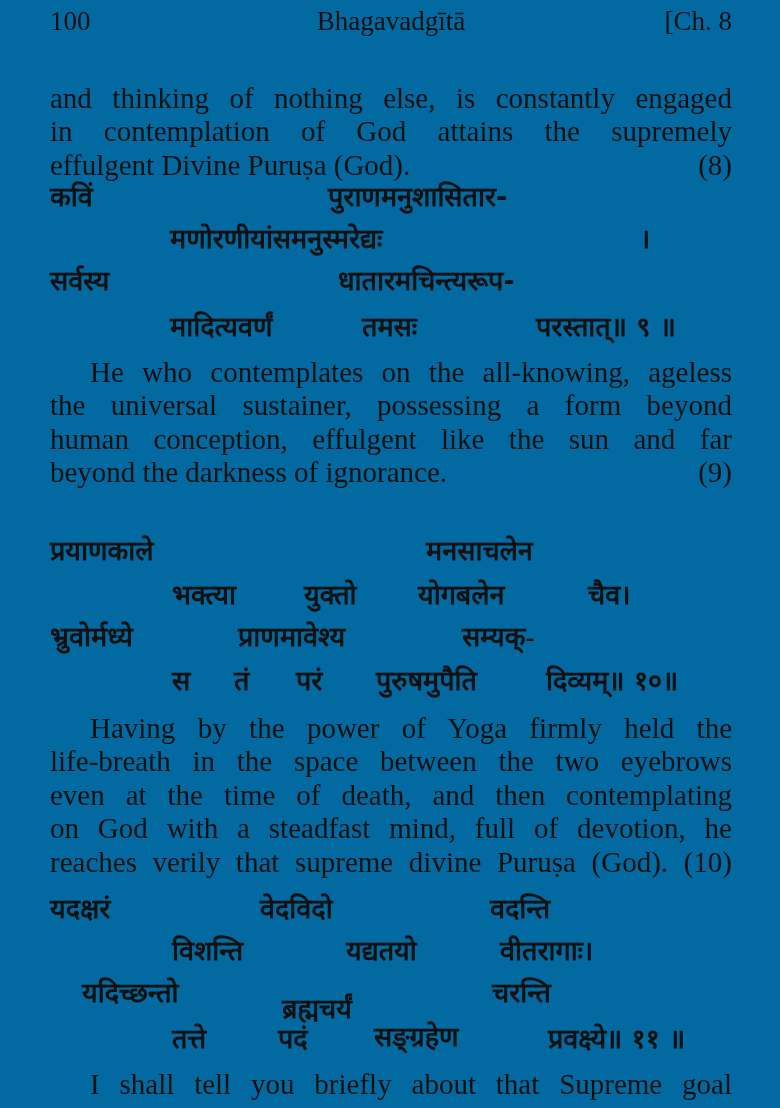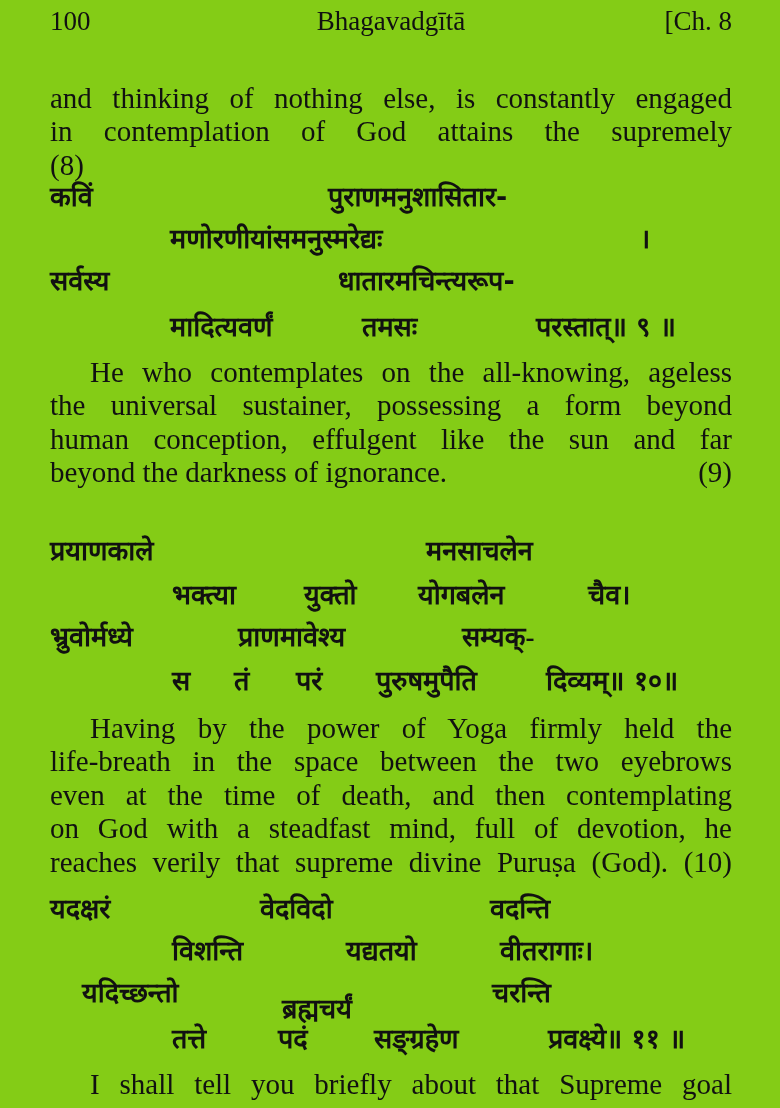--- a/index.html
+++ b/index.html
@@ -6,21 +6,21 @@
     body {
       width: 780px; height: 1108px;
       background: #ffffff;
       overflow: hidden;
       position: relative;
       color: #111111;
     }
     .page {
       position: absolute; left: 0; top: 0;
       width: 780px; height: 1108px;
-      background: #84cc16;
+      background: #0369a1;
     }
     .header {
       position: absolute; top: 6px; left: 50px; width: 682px; height: 34px;
       font-family: "Liberation Serif", serif;
       font-size: 27px;
     }
     .header .pg { position: absolute; left: 0; top: 0; }
     .header .title { position: absolute; left: 0; width: 100%; top: 0; text-align: center; }
     .header .ch { position: absolute; right: 0; top: 0; }
 
@@ -53,20 +53,21 @@
   <div class="header">
     <span class="pg">100</span>
     <span class="title">Bhagavadgītā</span>
     <span class="ch">[Ch. 8</span>
   </div>
 
   <div class="eng" style="top:82px;">
     <span class="line">and thinking of nothing else, is constantly engaged</span>
     <span class="line">in contemplation of God attains the supremely</span>
     <span class="line lastline">
+      <span>effulgent Divine Puruṣa (God).</span>
       <span>(8)</span>
     </span>
   </div>
 
   <div>
     <span class="skt" style="left:50px; top:180px;">कविं</span>
     <span class="skt" style="left:328px; top:180px;">पुराणमनुशासितार-</span>
     <span class="skt" style="left:170px; top:222px;">मणोरणीयांसमनुस्मरेद्यः</span>
     <span class="skt" style="left:640px; top:222px;">।</span>
     <span class="skt" style="left:50px; top:264px;">सर्वस्य</span>
@@ -116,21 +117,21 @@
     <span class="skt" style="left:260px; top:892px;">वेदविदो</span>
     <span class="skt" style="left:490px; top:892px;">वदन्ति</span>
     <span class="skt" style="left:172px; top:934px;">विशन्ति</span>
     <span class="skt" style="left:346px; top:934px;">यद्यतयो</span>
     <span class="skt" style="left:500px; top:934px;">वीतरागाः।</span>
     <span class="skt" style="left:50px; top:976px;margin-left:32px;">यदिच्छन्तो</span>
     <span class="skt" style="left:282px; top:976px;margin-top:16px;">ब्रह्मचर्यं</span>
     <span class="skt" style="left:492px; top:976px;">चरन्ति</span>
     <span class="skt" style="left:172px; top:1022px;">तत्ते</span>
     <span class="skt" style="left:278px; top:1022px;">पदं</span>
-    <span class="skt" style="left:374px; top:1022px;">सङ्ग्रहेण</span>
+    <span class="skt" style="left:374px; top:1022px;font-family:Liberation Mono, monospace;">सङ्ग्रहेण</span>
     <span class="skt" style="left:548px; top:1022px;">प्रवक्ष्ये॥ ११ ॥</span>
   </div>
 
   <div class="eng" style="top:1068px;">
     <span class="line indent">I shall tell you briefly about that Supreme goal</span>
   </div>
 
 </div>
 
 </body></html>

